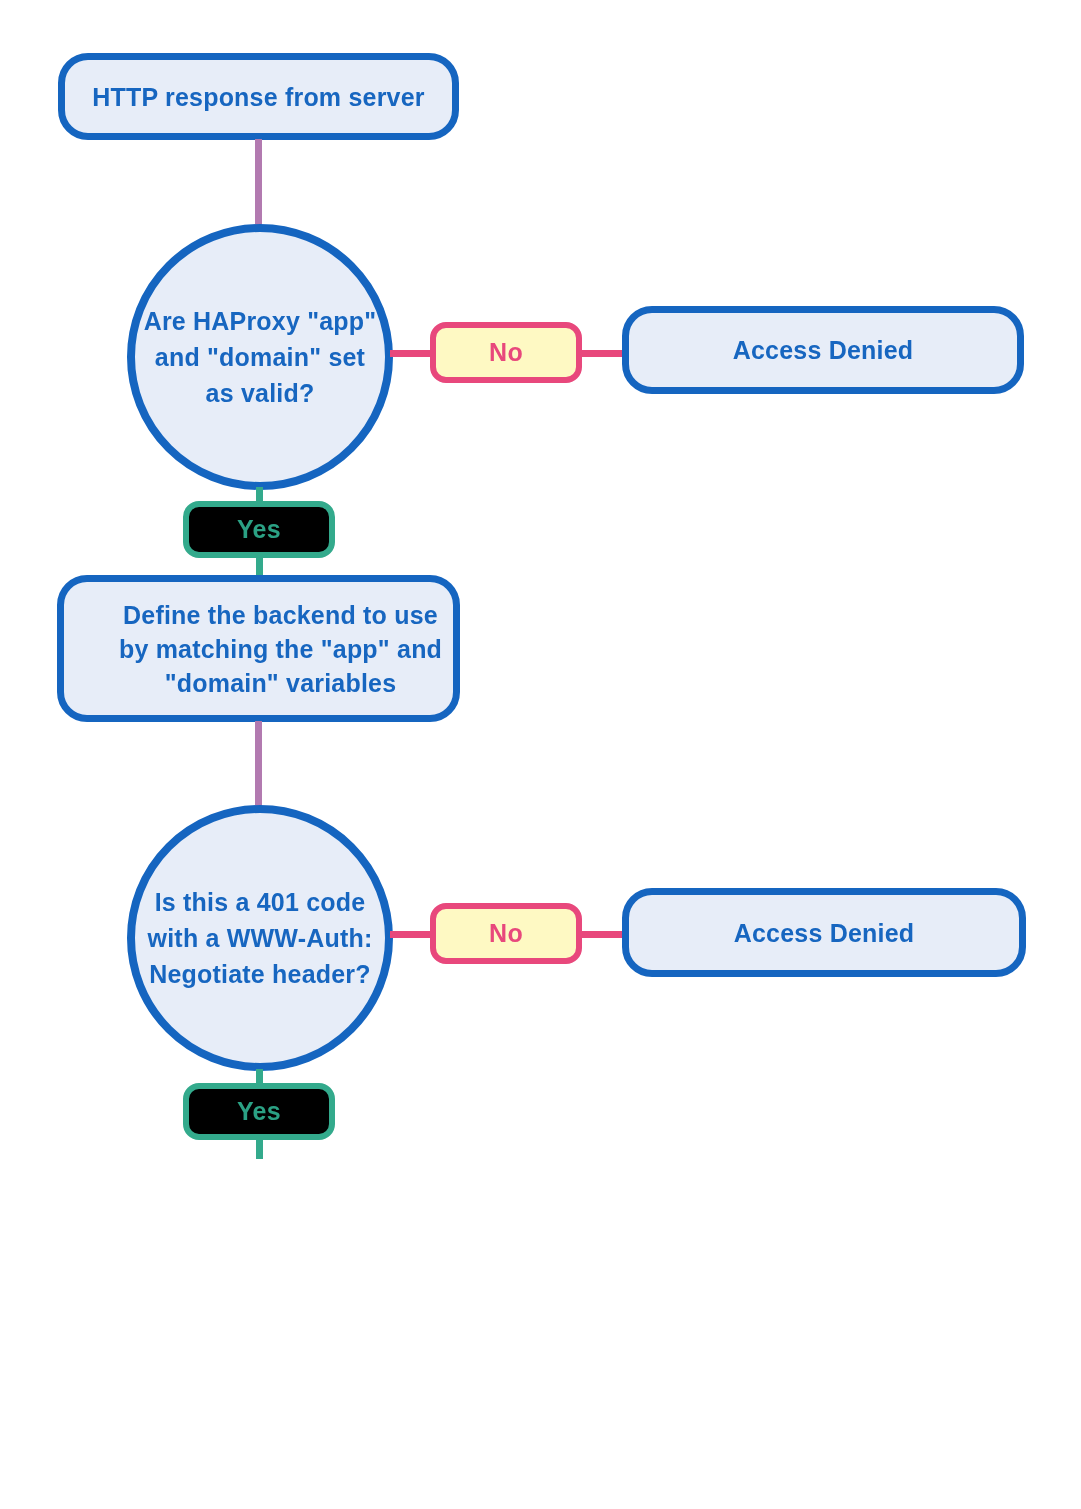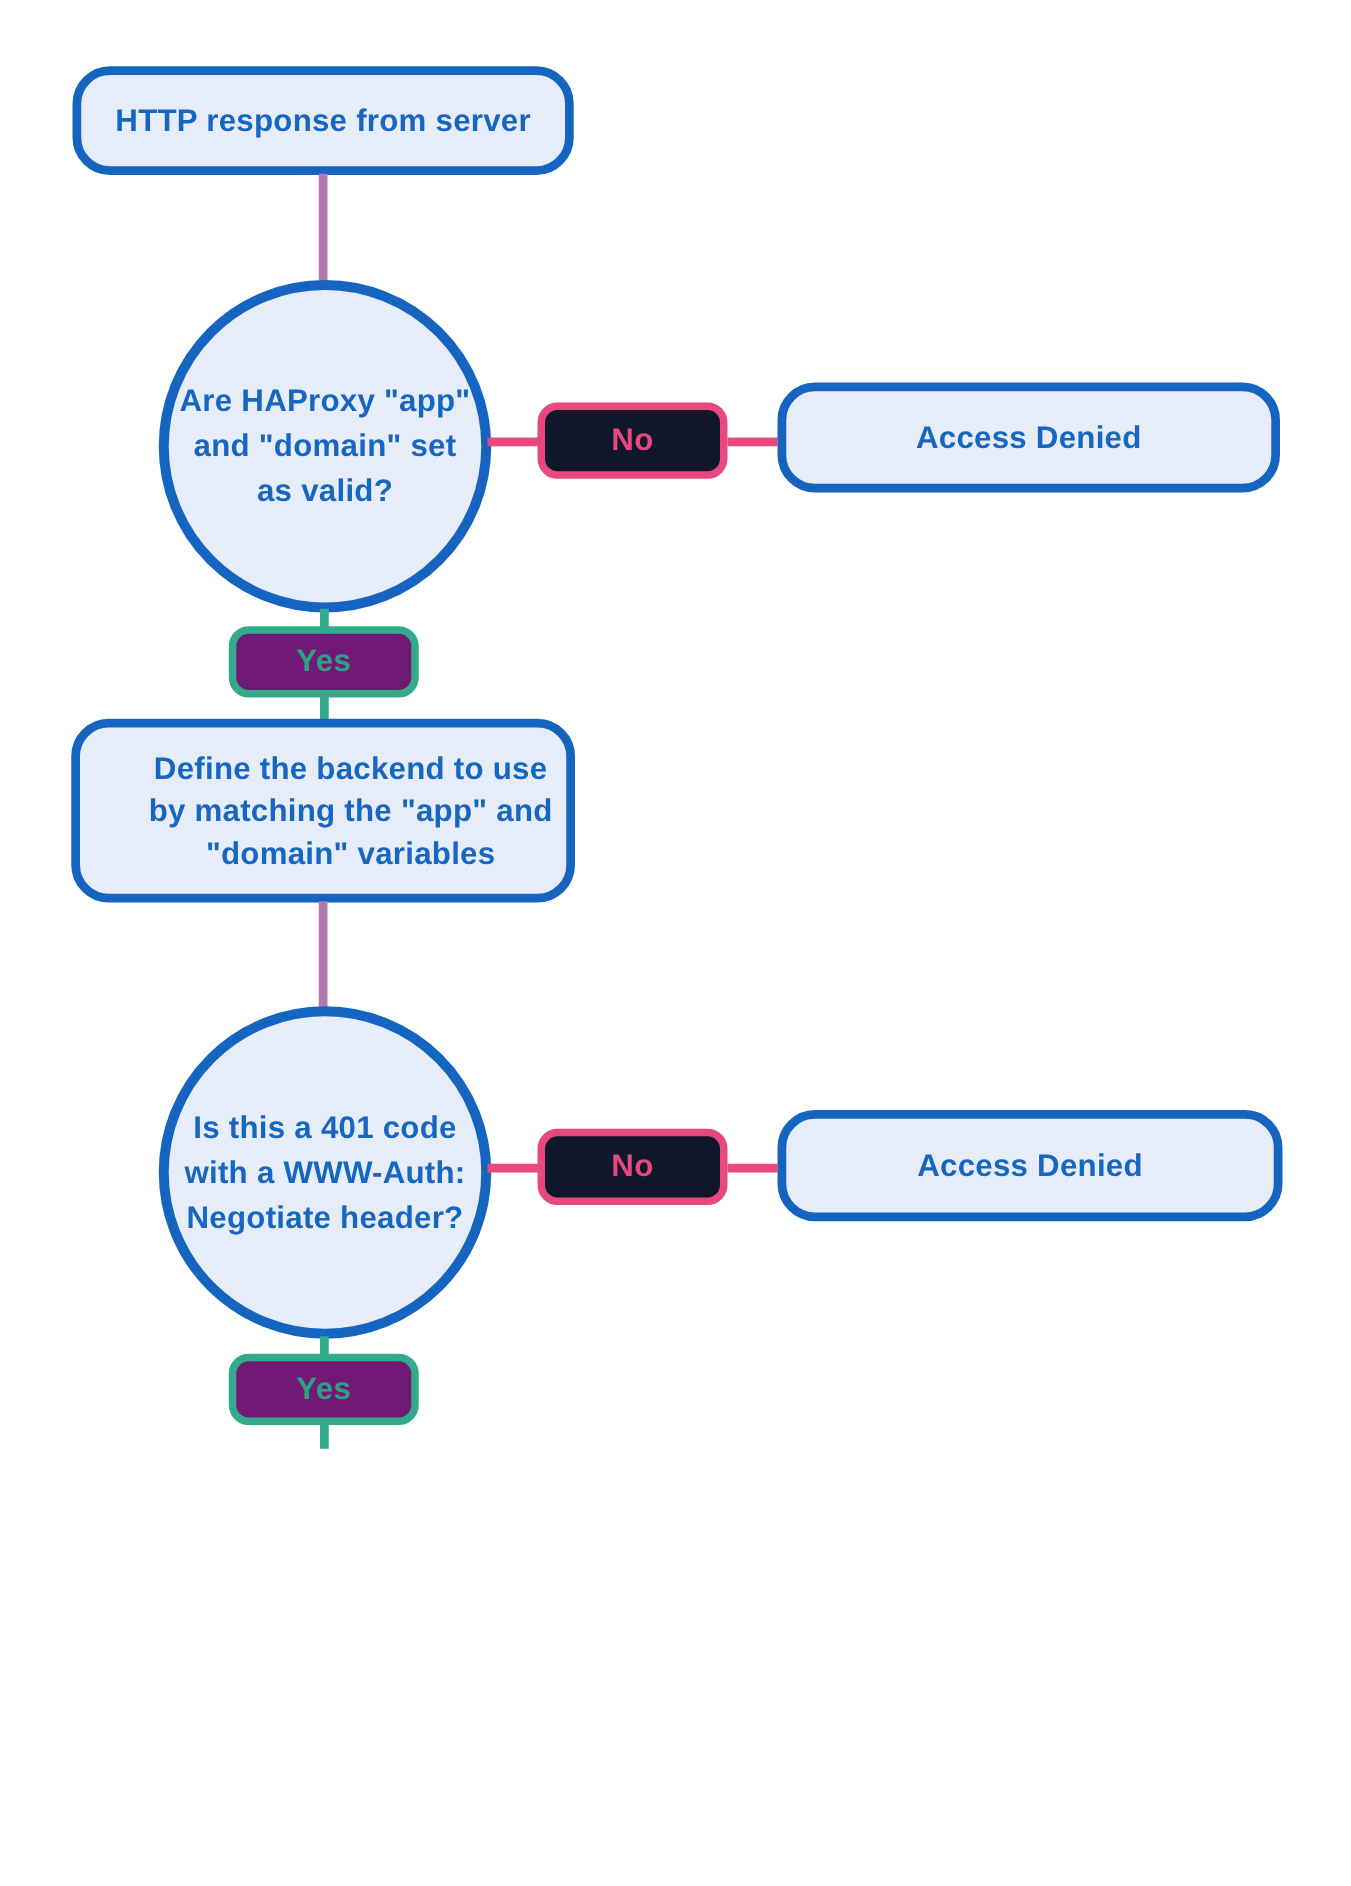--- a/index.html
+++ b/index.html
@@ -49,26 +49,26 @@
     position: absolute;
     display: flex;
     align-items: center;
     justify-content: center;
     font-weight: 700;
     font-size: 25px;
     border-radius: 16px;
     letter-spacing: 0.3px;
   }
   .badge-no {
-    background: #0f172a;
+    background: #fef9c3;
     border: 6px solid #e8487c;
     color: #e8487c;
   }
   .badge-yes {
-    background: #701a75;
+    background: #000000;
     border: 6px solid #33aa8c;
     color: #2ba184;
   }
   
   .conn {
     position: absolute;
   }
   .conn-purple { background: #b27ab0; }
   .conn-pink   { background: #e8487c; }
   .conn-green  { background: #33aa8c; }

